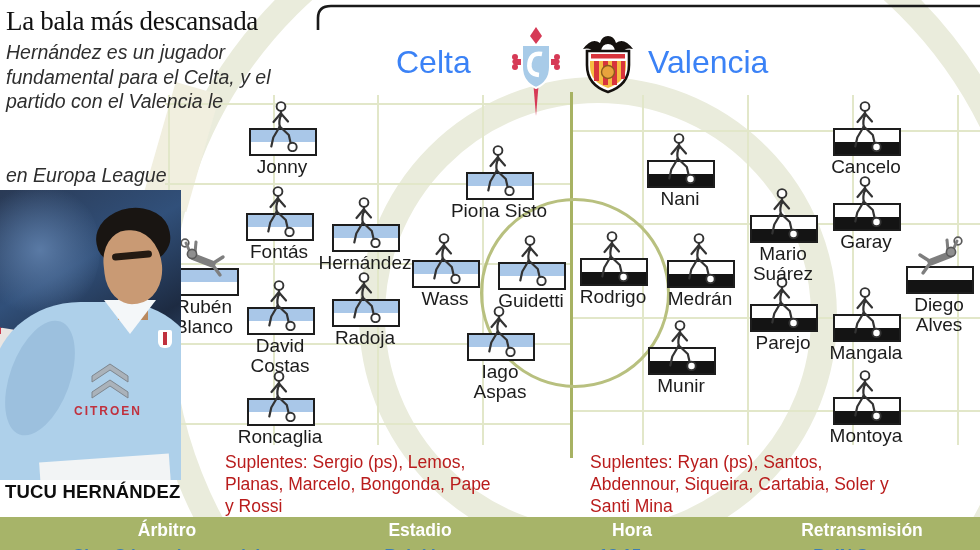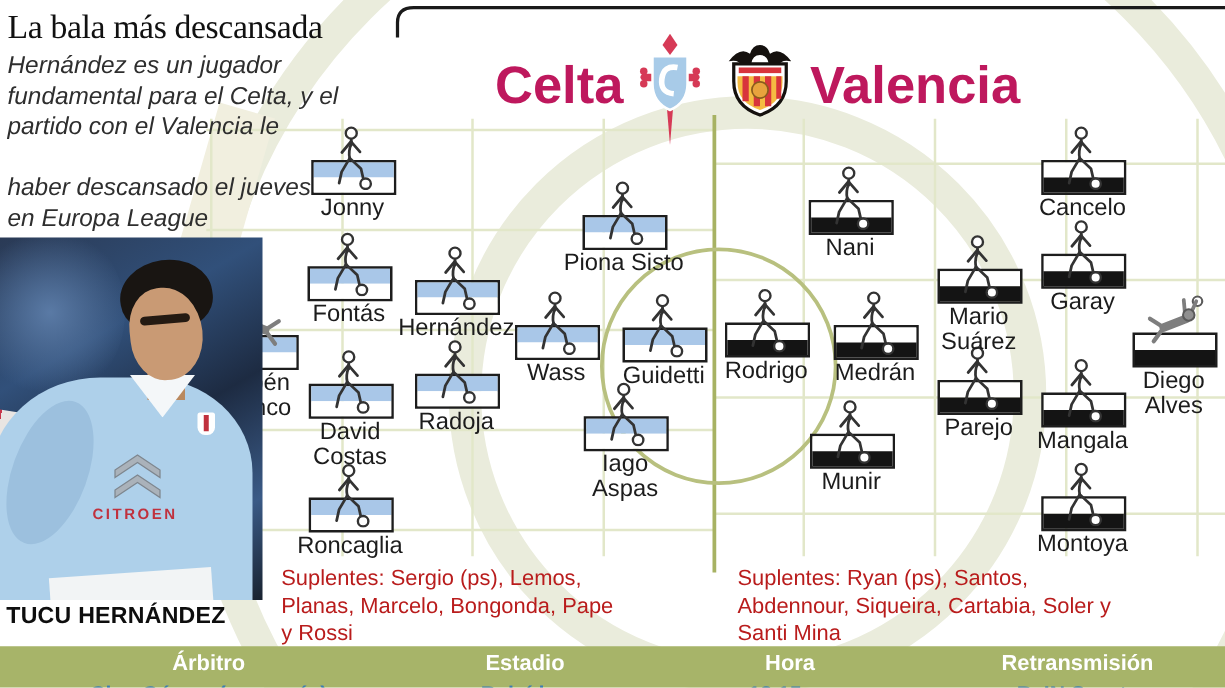--- a/index.html
+++ b/index.html
@@ -29,41 +29,41 @@
     position:absolute;left:6px;top:6px;
     font-family:"Liberation Serif", serif;font-weight:400;
     font-size:27px;color:#111;letter-spacing:-0.3px;
   }
   .intro{
     position:absolute;left:6px;top:40px;width:300px;
     font-style:italic;font-size:19.5px;line-height:24.5px;color:#2e2e2e;
   }
 
   
-  .team-name{position:absolute;font-size:42px;color:#be185d;font-weight:700;}
+  .team-name{position:absolute;font-size:32px;color:#3b82f6;font-weight:400;}
 
   
   .player{position:absolute;width:80px;}
   .jersey{
     position:absolute;left:7px;top:0;width:64px;height:24px;
     border:2px solid #1d1d1d;z-index:1;
   }
   .jersey .st{position:absolute;left:0;width:100%;height:50%;}
   .jersey .st.t{top:0;}
   .jersey .st.b{bottom:0;}
   .fig{position:absolute;left:50%;margin-left:-20px;top:-28px;width:40px;height:52px;z-index:2;}
   .fig.gkfig{margin-left:-26px;top:-32px;width:52px;height:46px;}
   .fig.mirror{transform:scaleX(-1);}
   .pname{
     position:absolute;left:-30px;top:29px;width:140px;
     text-align:center;font-size:19px;line-height:20px;color:#1c1c1c;z-index:3;
   }
 
   
-  .photo{position:absolute;left:0;top:190px;width:210px;height:290px;overflow:hidden;z-index:6;
+  .photo{position:absolute;left:0;top:190px;width:181px;height:290px;overflow:hidden;z-index:6;
     background:linear-gradient(150deg,#2a3a55 0%,#31507a 30%,#1d2b42 55%,#3a5a86 80%,#18222f 100%);}
   .ph-blur1{position:absolute;left:-20px;top:-10px;width:120px;height:140px;border-radius:50%;
     background:radial-gradient(circle,#5a7aa5 0%,rgba(90,122,165,0) 70%);}
   .ph-stripes{position:absolute;left:-26px;top:140px;width:70px;height:170px;transform:rotate(9deg);
     background:repeating-linear-gradient(90deg,#c8374a 0 14px,#e9e5e2 14px 26px);}
   .ph-hair{position:absolute;left:96px;top:18px;width:74px;height:58px;border-radius:50% 50% 44% 46%;background:#191512;transform:rotate(-8deg);}
   .ph-face{position:absolute;left:104px;top:40px;width:58px;height:74px;border-radius:46% 54% 52% 48%;background:#c99a74;transform:rotate(-6deg);}
   .ph-brow{position:absolute;left:112px;top:62px;width:40px;height:7px;background:#241a12;border-radius:4px;transform:rotate(-5deg);}
   .ph-neck{position:absolute;left:118px;top:104px;width:30px;height:26px;background:#b9895f;}
   .ph-shirt{position:absolute;left:-8px;top:112px;width:210px;height:190px;border-radius:42% 40% 0 0;background:#aed0ea;}
@@ -143,21 +143,21 @@
     <div class="hline" style="left: 571px; top: 410px; width: 409px;"></div>
     <div class="centerline" style="left: 570px; top: 92px; height: 366px;"></div>
     <div class="centercircle" style="left: 480px; top: 198px; width: 184px; height: 184px;"></div>
   </div>
 
 <svg id="bracket" width="980" height="40">
   <path d="M318 30 L318 18 Q318 6 331 6 L980 6" fill="none" stroke="#1a1a1a" stroke-width="2.6"></path>
 </svg>
 
 <div class="headline">La bala más descansada</div>
-<div class="intro"><span>Hernández es un jugador</span><br><span>fundamental para el Celta, y el</span><br><span>partido con el Valencia le</span><br><br><span>haber descansado el jueves</span><br><span>en Europa League</span></div>
+<div class="intro"><span>Hernández es un jugador</span><br><span>fundamental para el Celta, y el</span><br><span>partido con el Valencia le</span><br><br><br><span>en Europa League</span></div>
 
 <div class="team-name" style="left:396px;top:44px;">Celta</div>
 <div class="team-name" style="left:648px;top:44px;">Valencia</div>
 
 <svg class="abs" style="left:508px;top:26px;" width="56" height="92" viewBox="0 0 56 92">
   <path d="M28 1 L34 10 L28 18 L22 10 Z" fill="#d63a56"></path>
   <path d="M6 33 q-4 3 1 6 l16 0 v-6 Z" fill="#d63a56"></path>
   <path d="M50 33 q4 3 -1 6 l-16 0 v-6 Z" fill="#d63a56"></path>
   <circle cx="7" cy="31" r="3" fill="#d63a56"></circle>
     <circle cx="7" cy="41" r="3" fill="#d63a56"></circle>

